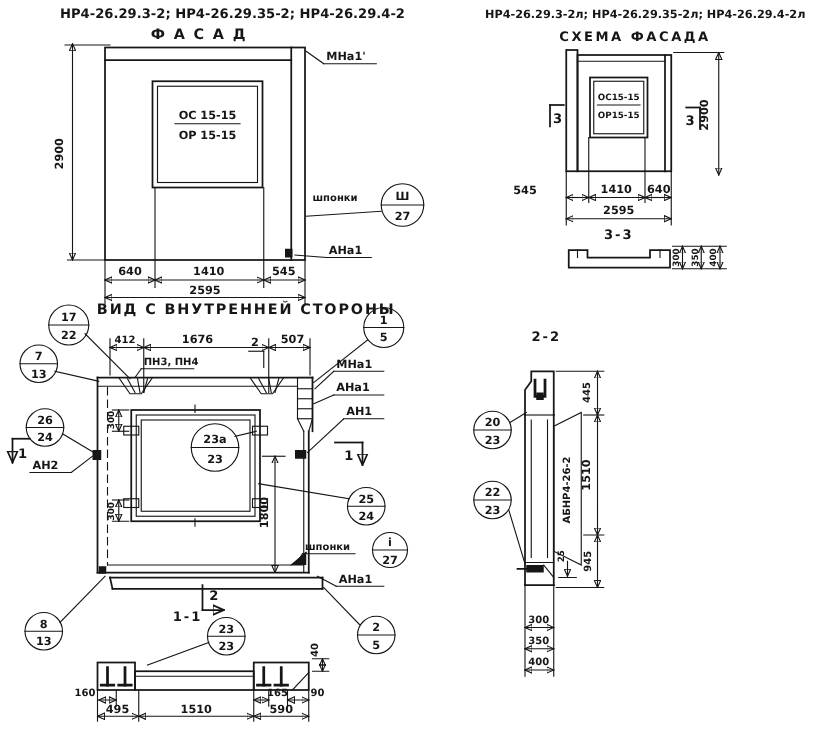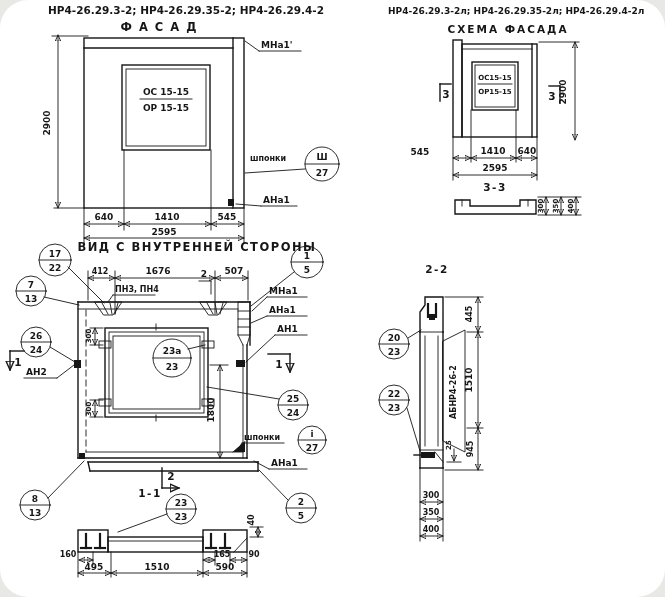--- a/index.html
+++ b/index.html
@@ -1,17 +1,17 @@
 <!DOCTYPE html>
 <html><head>
 <meta charset="utf-8">
 <style>
   html,body{margin:0;padding:0;background:#e8e8e4;}
   #paper{width:665px;height:597px;background:#ffffff;position:relative;margin:0 auto;
-         font-family:"DejaVu Sans",sans-serif;border-radius:28px;}
+         font-family:"DejaVu Sans",sans-serif;}
   svg{position:absolute;left:0;top:0;}
   svg text{font-family:"DejaVu Sans",sans-serif;fill:#161616;font-weight:bold;}
   .t7{font-size:7px}.t8{font-size:8px}.t9{font-size:9px}.t10{font-size:10.5px}.t11{font-size:11.5px}
   .mid{text-anchor:middle}
   .ls1{letter-spacing:1.5px}.ls6{letter-spacing:7px}.ls2{letter-spacing:2px}
   line,path,rect,polygon,polyline,circle{stroke:#161616;fill:none;stroke-width:1.4;stroke-linecap:square}
   .thin{stroke-width:0.9}
   .dim{stroke-width:0.9}
   .dash{stroke-dasharray:6 4;stroke-width:0.9}
   .fillb{fill:#161616;stroke:none}

